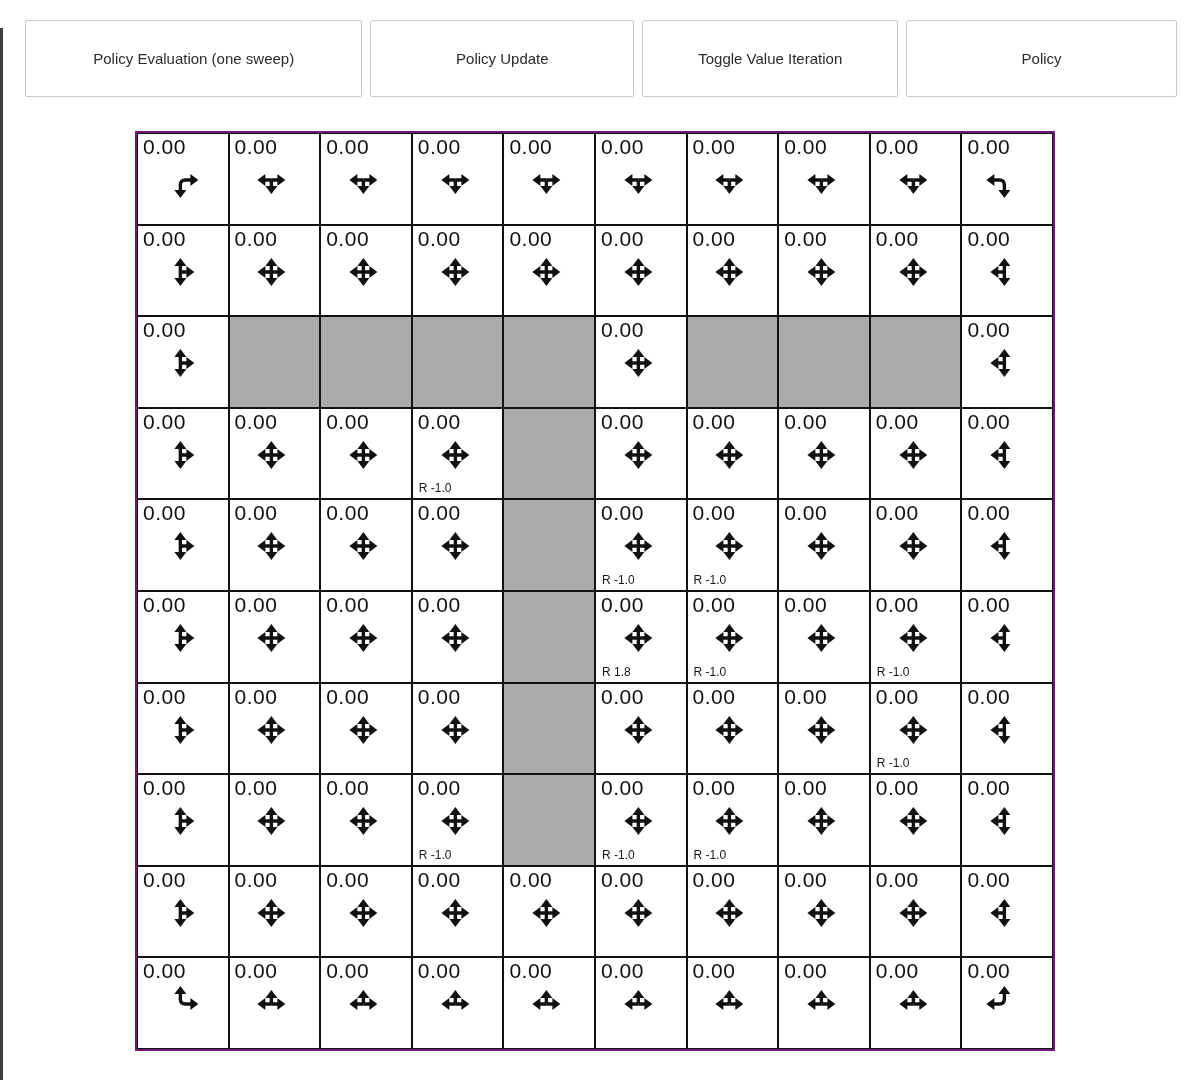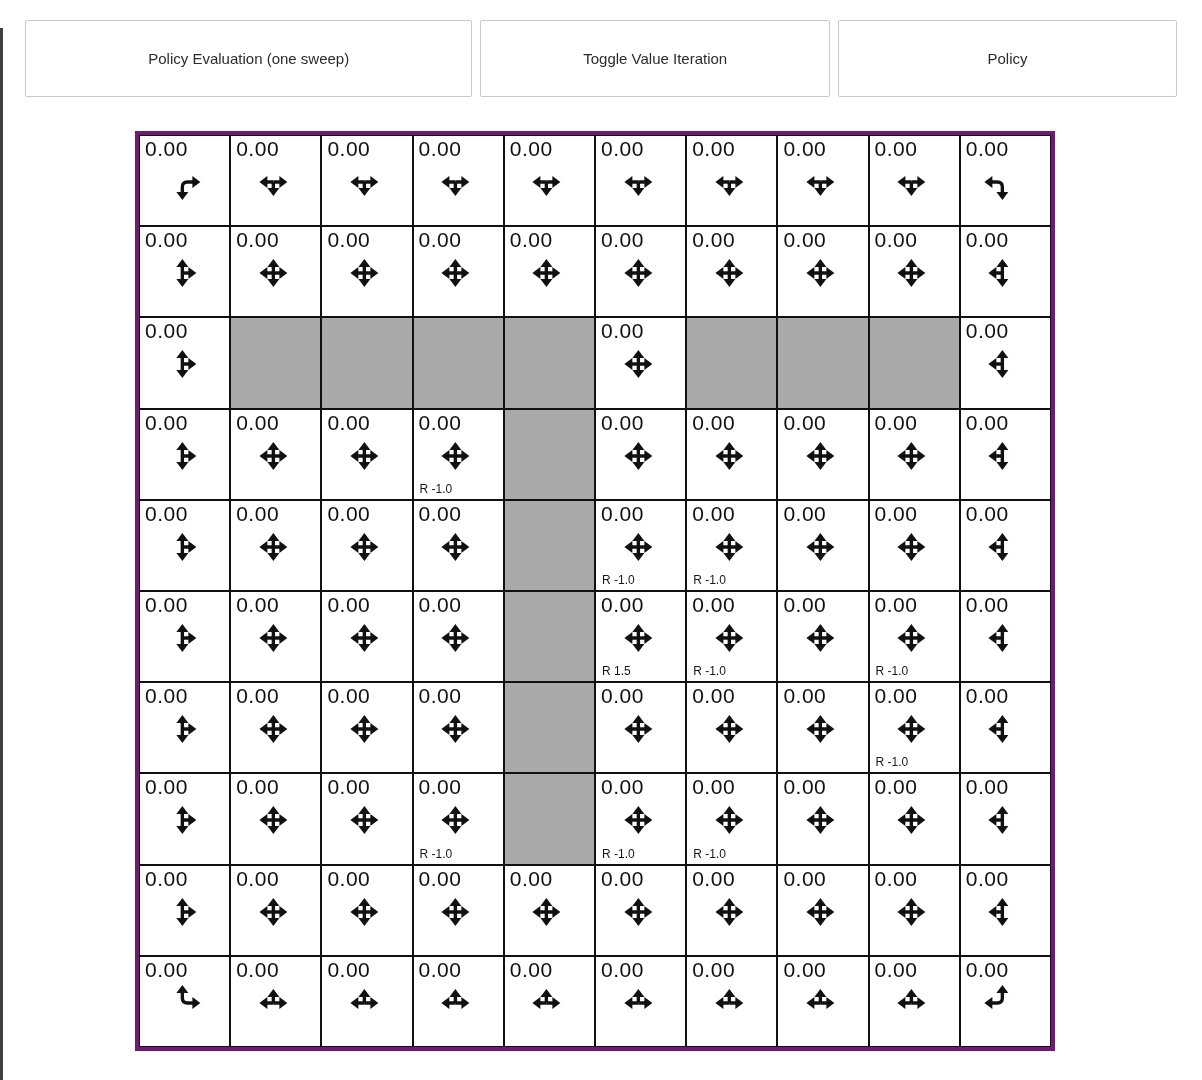--- a/index.html
+++ b/index.html
@@ -18,21 +18,21 @@
     display:flex;align-items:center;justify-content:center;cursor:pointer;
     padding:2px;height:100%;
   }
   .btn:nth-child(1){flex:338 0 0;}
   .btn:nth-child(2){flex:263 0 0;}
   .btn:nth-child(3){flex:255 0 0;}
   .btn:nth-child(4){flex:270 0 0;}
   .grid{
     position:absolute;left:135px;top:131px;width:920px;height:920px;
     display:grid;grid-template-columns:repeat(10,1fr);grid-template-rows:repeat(10,1fr);
-    border:4px solid #701a75;box-sizing:border-box;background:#fff;
+    border:2px solid #701a75;box-sizing:border-box;background:#fff;
   }
   .cell{
     border:1px solid #111;position:relative;background:#fff;box-sizing:border-box;
   }
   .cell .value{
     position:absolute;top:1px;left:5px;font-size:21px;color:#111;letter-spacing:0.5px;
   }
   .cell .arrow{
     position:absolute;top:24px;left:50%;transform:translateX(-56%);
   }
@@ -40,20 +40,21 @@
     position:absolute;bottom:3px;left:6px;font-size:12px;color:#161616;
   }
 </style>
 </head>
 <body>
 
 <div class="page-edge"></div>
 
 <div class="toolbar">
   <button class="btn">Policy Evaluation (one sweep)</button>
+  <button class="btn">Policy Update</button>
   <button class="btn">Toggle Value Iteration</button>
   <button class="btn">Policy</button>
 </div>
 
 <div class="grid">
     <div class="cell">
       <span class="value">0.00</span>
       <span class="arrow"><svg width="44" height="44" viewBox="-22 -22 44 44">
           <path d="M0,11 L0,5 Q0,0 5,0 L11,0" fill="none" stroke="#111" stroke-width="3.4" stroke-linecap="round"></path>
           <polygon points="0,18 -6,10 6,10" fill="#111"></polygon>
@@ -611,21 +612,21 @@
       <span class="arrow"><svg width="44" height="44" viewBox="-22 -22 44 44">
           <line x1="0" y1="0" x2="0" y2="-8" stroke="#111" stroke-width="3.4"></line>
           <polygon points="0,-14 6,-6 -6,-6" fill="#111"></polygon>
           <line x1="0" y1="0" x2="0" y2="8" stroke="#111" stroke-width="3.4"></line>
           <polygon points="0,14 -6,6 6,6" fill="#111"></polygon>
           <line x1="0" y1="0" x2="-8" y2="0" stroke="#111" stroke-width="3.4"></line>
           <polygon points="-14,0 -6,-6 -6,6" fill="#111"></polygon>
           <line x1="0" y1="0" x2="8" y2="0" stroke="#111" stroke-width="3.4"></line>
           <polygon points="14,0 6,6 6,-6" fill="#111"></polygon>
         </svg></span>
-      <span class="reward">R 1.5</span>
+      <span class="reward">R 1.8</span>
     </div>
     <div class="cell">
       <span class="value">0.00</span>
       <span class="arrow"><svg width="44" height="44" viewBox="-22 -22 44 44">
           <line x1="0" y1="0" x2="0" y2="-8" stroke="#111" stroke-width="3.4"></line>
           <polygon points="0,-14 6,-6 -6,-6" fill="#111"></polygon>
           <line x1="0" y1="0" x2="0" y2="8" stroke="#111" stroke-width="3.4"></line>
           <polygon points="0,14 -6,6 6,6" fill="#111"></polygon>
           <line x1="0" y1="0" x2="-8" y2="0" stroke="#111" stroke-width="3.4"></line>
           <polygon points="-14,0 -6,-6 -6,6" fill="#111"></polygon>

